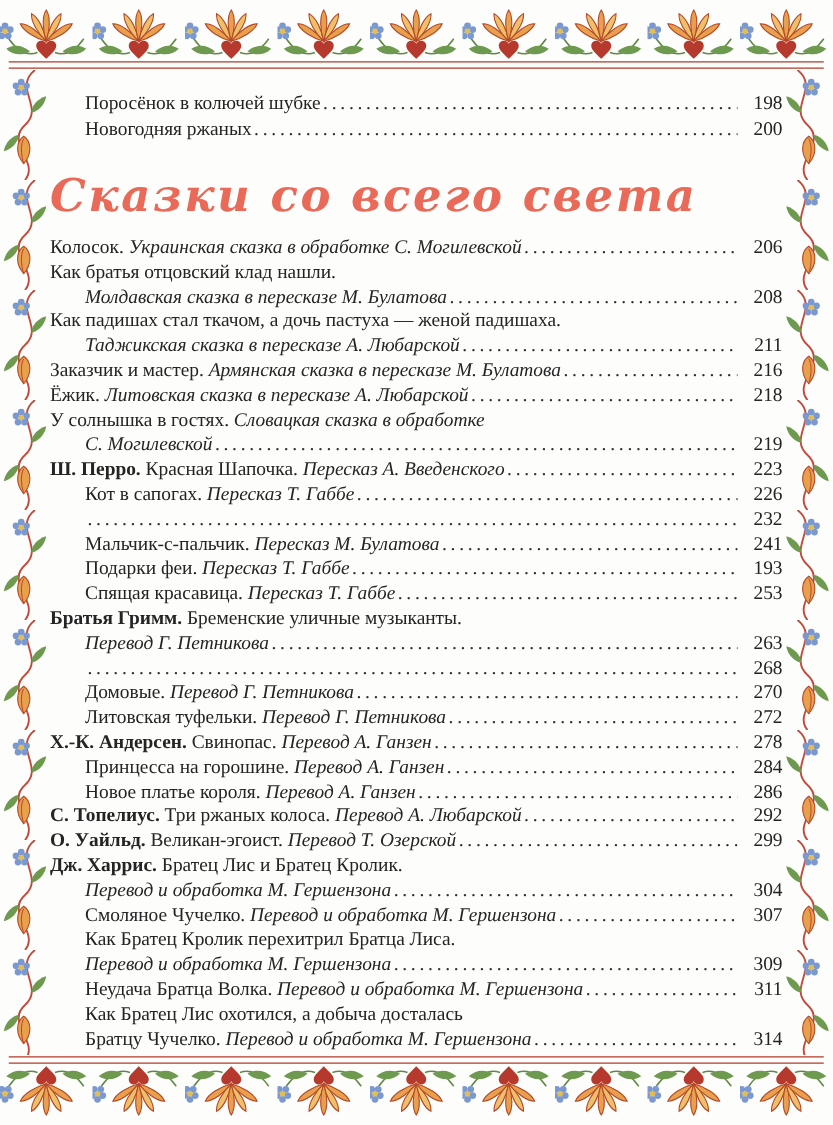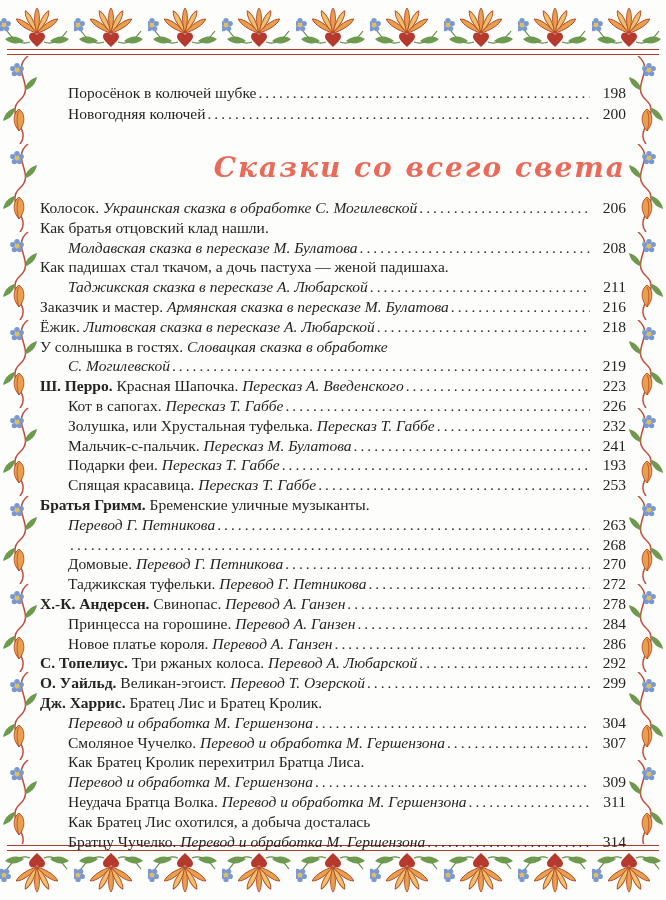--- a/index.html
+++ b/index.html
@@ -11,32 +11,32 @@
   .strip{position:absolute;display:flex;overflow:hidden}
   .strip.top{top:0;left:0;width:666px;height:56px;flex-direction:row}
   .strip.bottom{bottom:0;left:0;width:666px;height:56px;flex-direction:row;transform:scaleY(-1)}
   .strip.left{left:0;top:56px;width:40px;height:788px;flex-direction:column}
   .strip.right{right:0;top:56px;width:40px;height:788px;flex-direction:column;transform:scaleX(-1)}
   .motif{flex:0 0 auto}
   .redline{position:absolute;left:7px;right:7px;bottom:1px;height:6px;
            border-top:1.5px solid #b23b2a;border-bottom:1px solid #b23b2a}
 
   
-  .content{position:absolute;left:40px;right:40px;top:56px;bottom:56px;padding-top:26px}
+  .content{position:absolute;left:40px;right:40px;top:56px;bottom:56px;padding-top:16px}
   .toc-row{display:flex;align-items:baseline;white-space:nowrap;
            font-size:15.5px;line-height:19.8px}
   .top-rows .toc-row{line-height:21px}
   .toc-row .txt{flex:0 0 auto}
   .toc-row.ind{padding-left:28px}
   .seg-i{font-style:italic}
   .seg-b{font-weight:bold}
   .seg-r{font-style:normal}
   .dots{flex:1 1 auto;min-width:8px;overflow:hidden;letter-spacing:3px;padding:0 2px;color:#2e2e2e}
   .pg{flex:0 0 auto;margin-left:13px}
-  .heading{text-align:right;font-size:28px;line-height:35px;margin:26px 0 13px;
+  .heading{text-align:left;font-size:36px;line-height:35px;margin:26px 0 13px;
            font-weight:bold;font-style:italic;letter-spacing:2px;
            font-family:"DejaVu Serif","Liberation Serif",serif}
 </style>
 </head>
 <body>
 
 <svg width="0" height="0" style="position:absolute">
   <defs>
     <g id="m-top">
       <path d="M30,42 C22,45 14,41 7,31" stroke="#5f8a45" stroke-width="1.2" fill="none"></path>
@@ -204,21 +204,21 @@
 </div>
 
 <div class="content" style="color: rgb(36, 36, 36);">
   <div class="top-rows">
       <div class="toc-row ind">
         <span class="txt"><span class="seg-r">Поросёнок в колючей шубке</span></span>
         <span class="dots">..............................................................................................................</span>
         <span class="pg">198</span>
       </div>
       <div class="toc-row ind">
-        <span class="txt"><span class="seg-r">Новогодняя колючей</span></span>
+        <span class="txt"><span class="seg-r">Новогодняя ржаных</span></span>
         <span class="dots">..............................................................................................................</span>
         <span class="pg">200</span>
       </div>
     </div>
   <div class="heading" style="color: rgb(233, 106, 88);">Сказки со всего света</div>
   <div class="main-rows">
       <div class="toc-row">
         <span class="txt"><span class="seg-r">Колосок. </span><span class="seg-i">Украинская сказка в обработке С. Могилевской</span></span>
         <span class="dots">..............................................................................................................</span>
         <span class="pg">206</span>
@@ -261,21 +261,20 @@
         <span class="txt"><span class="seg-b">Ш. Перро. </span><span class="seg-r">Красная Шапочка. </span><span class="seg-i">Пересказ А. Введенского</span></span>
         <span class="dots">..............................................................................................................</span>
         <span class="pg">223</span>
       </div>
       <div class="toc-row ind">
         <span class="txt"><span class="seg-r">Кот в сапогах. </span><span class="seg-i">Пересказ Т. Габбе</span></span>
         <span class="dots">..............................................................................................................</span>
         <span class="pg">226</span>
       </div>
       <div class="toc-row ind">
-        <span class="txt"><span class="seg-r">Золушка, или Хрустальная туфелька. </span><span class="seg-i">Пересказ Т. Габбе</span></span>
         <span class="dots">..............................................................................................................</span>
         <span class="pg">232</span>
       </div>
       <div class="toc-row ind">
         <span class="txt"><span class="seg-r">Мальчик-с-пальчик. </span><span class="seg-i">Пересказ М. Булатова</span></span>
         <span class="dots">..............................................................................................................</span>
         <span class="pg">241</span>
       </div>
       <div class="toc-row ind">
         <span class="txt"><span class="seg-r">Подарки феи. </span><span class="seg-i">Пересказ Т. Габбе</span></span>
@@ -298,21 +297,21 @@
       <div class="toc-row ind">
         <span class="dots">..............................................................................................................</span>
         <span class="pg">268</span>
       </div>
       <div class="toc-row ind">
         <span class="txt"><span class="seg-r">Домовые. </span><span class="seg-i">Перевод Г. Петникова</span></span>
         <span class="dots">..............................................................................................................</span>
         <span class="pg">270</span>
       </div>
       <div class="toc-row ind">
-        <span class="txt"><span class="seg-r">Таджикская туфельки. </span><span class="seg-i">Перевод Г. Петникова</span></span>
+        <span class="txt"><span class="seg-r">Литовская туфельки. </span><span class="seg-i">Перевод Г. Петникова</span></span>
         <span class="dots">..............................................................................................................</span>
         <span class="pg">272</span>
       </div>
       <div class="toc-row">
         <span class="txt"><span class="seg-b">Х.-К. Андерсен. </span><span class="seg-r">Свинопас. </span><span class="seg-i">Перевод А. Ганзен</span></span>
         <span class="dots">..............................................................................................................</span>
         <span class="pg">278</span>
       </div>
       <div class="toc-row ind">
         <span class="txt"><span class="seg-r">Принцесса на горошине. </span><span class="seg-i">Перевод А. Ганзен</span></span>

